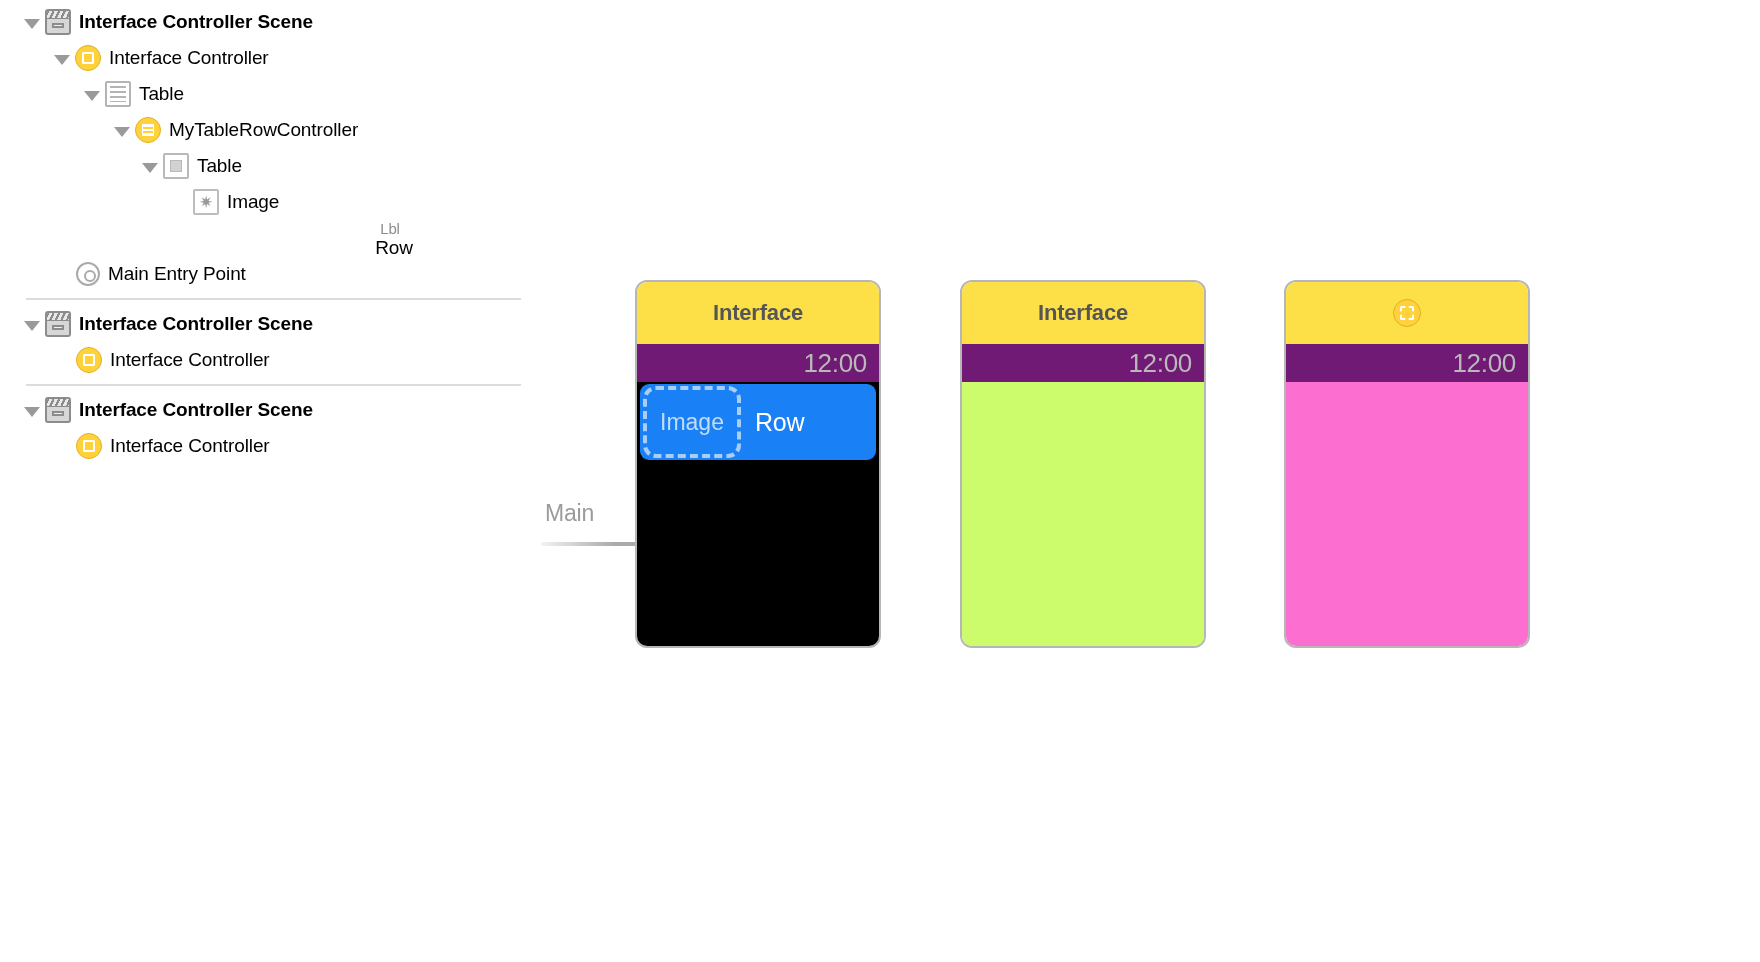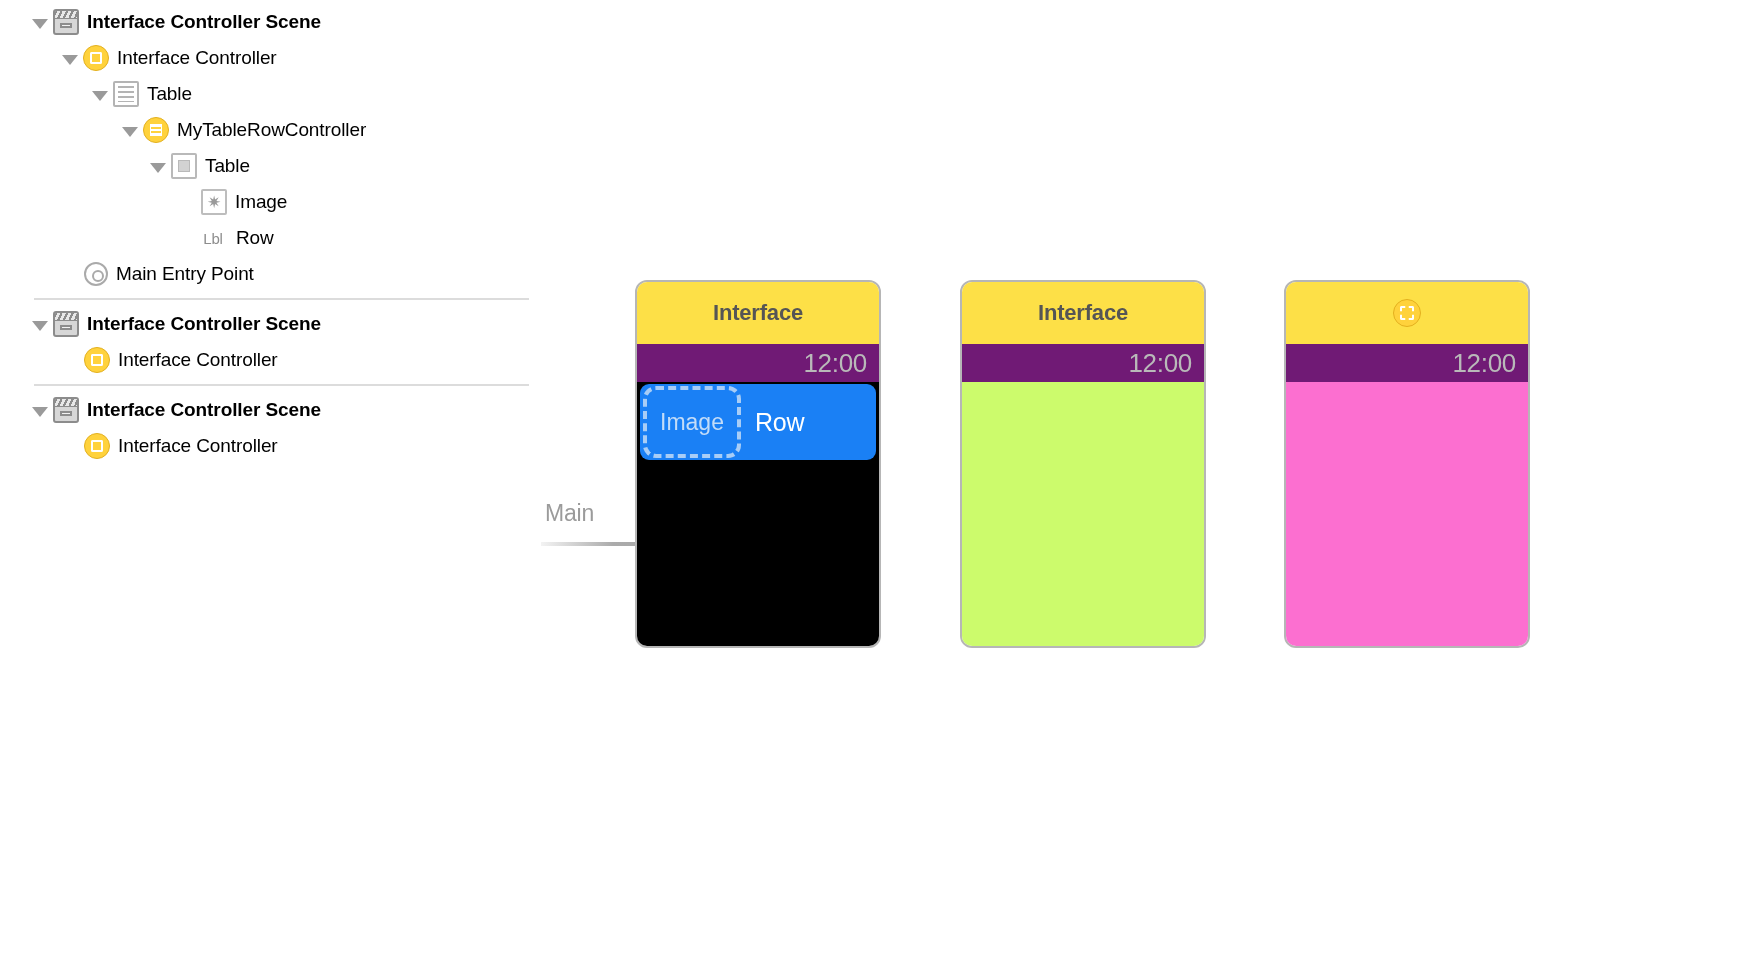--- a/index.html
+++ b/index.html
@@ -7,21 +7,21 @@
     margin: 0; padding: 0;
     width: 1760px; height: 962px;
     background: #ffffff;
     font-family: "Liberation Sans", sans-serif;
     overflow: hidden;
   }
   #root { position: relative; width: 1760px; height: 962px; background: #fff; }
 
   
   #outline {
-    position: absolute; left: 16px; top: 0;
+    position: absolute; left: 8px; top: 0;
     width: 584px; height: 962px;
     background: #ffffff;
     border-right: 2px solid #a0a0a0;
   }
   .tree-row {
     position: relative;
     display: flex;
     align-items: center;
     height: 36px;
     white-space: nowrap;
@@ -325,21 +325,21 @@
         <span class="row-label">Table</span>
       </div>
 
       <div class="tree-row" style="padding-left:185px;">
         <span class="icon-box">
             <span class="ico-image">✷</span>
           </span>
         <span class="row-label">Image</span>
       </div>
 
-      <div class="tree-row" style="padding-left:182px;">
+      <div class="tree-row" style="padding-left:182px;flex-direction:column;">
         <span class="ico-lbl">Lbl</span>
         <span class="row-label" style="margin-left:8px;">Row</span>
       </div>
 
       <div class="tree-row" style="padding-left:68px;">
         <span class="icon-box">
             <span class="ico-entry"></span>
           </span>
         <span class="row-label">Main Entry Point</span>
       </div>

